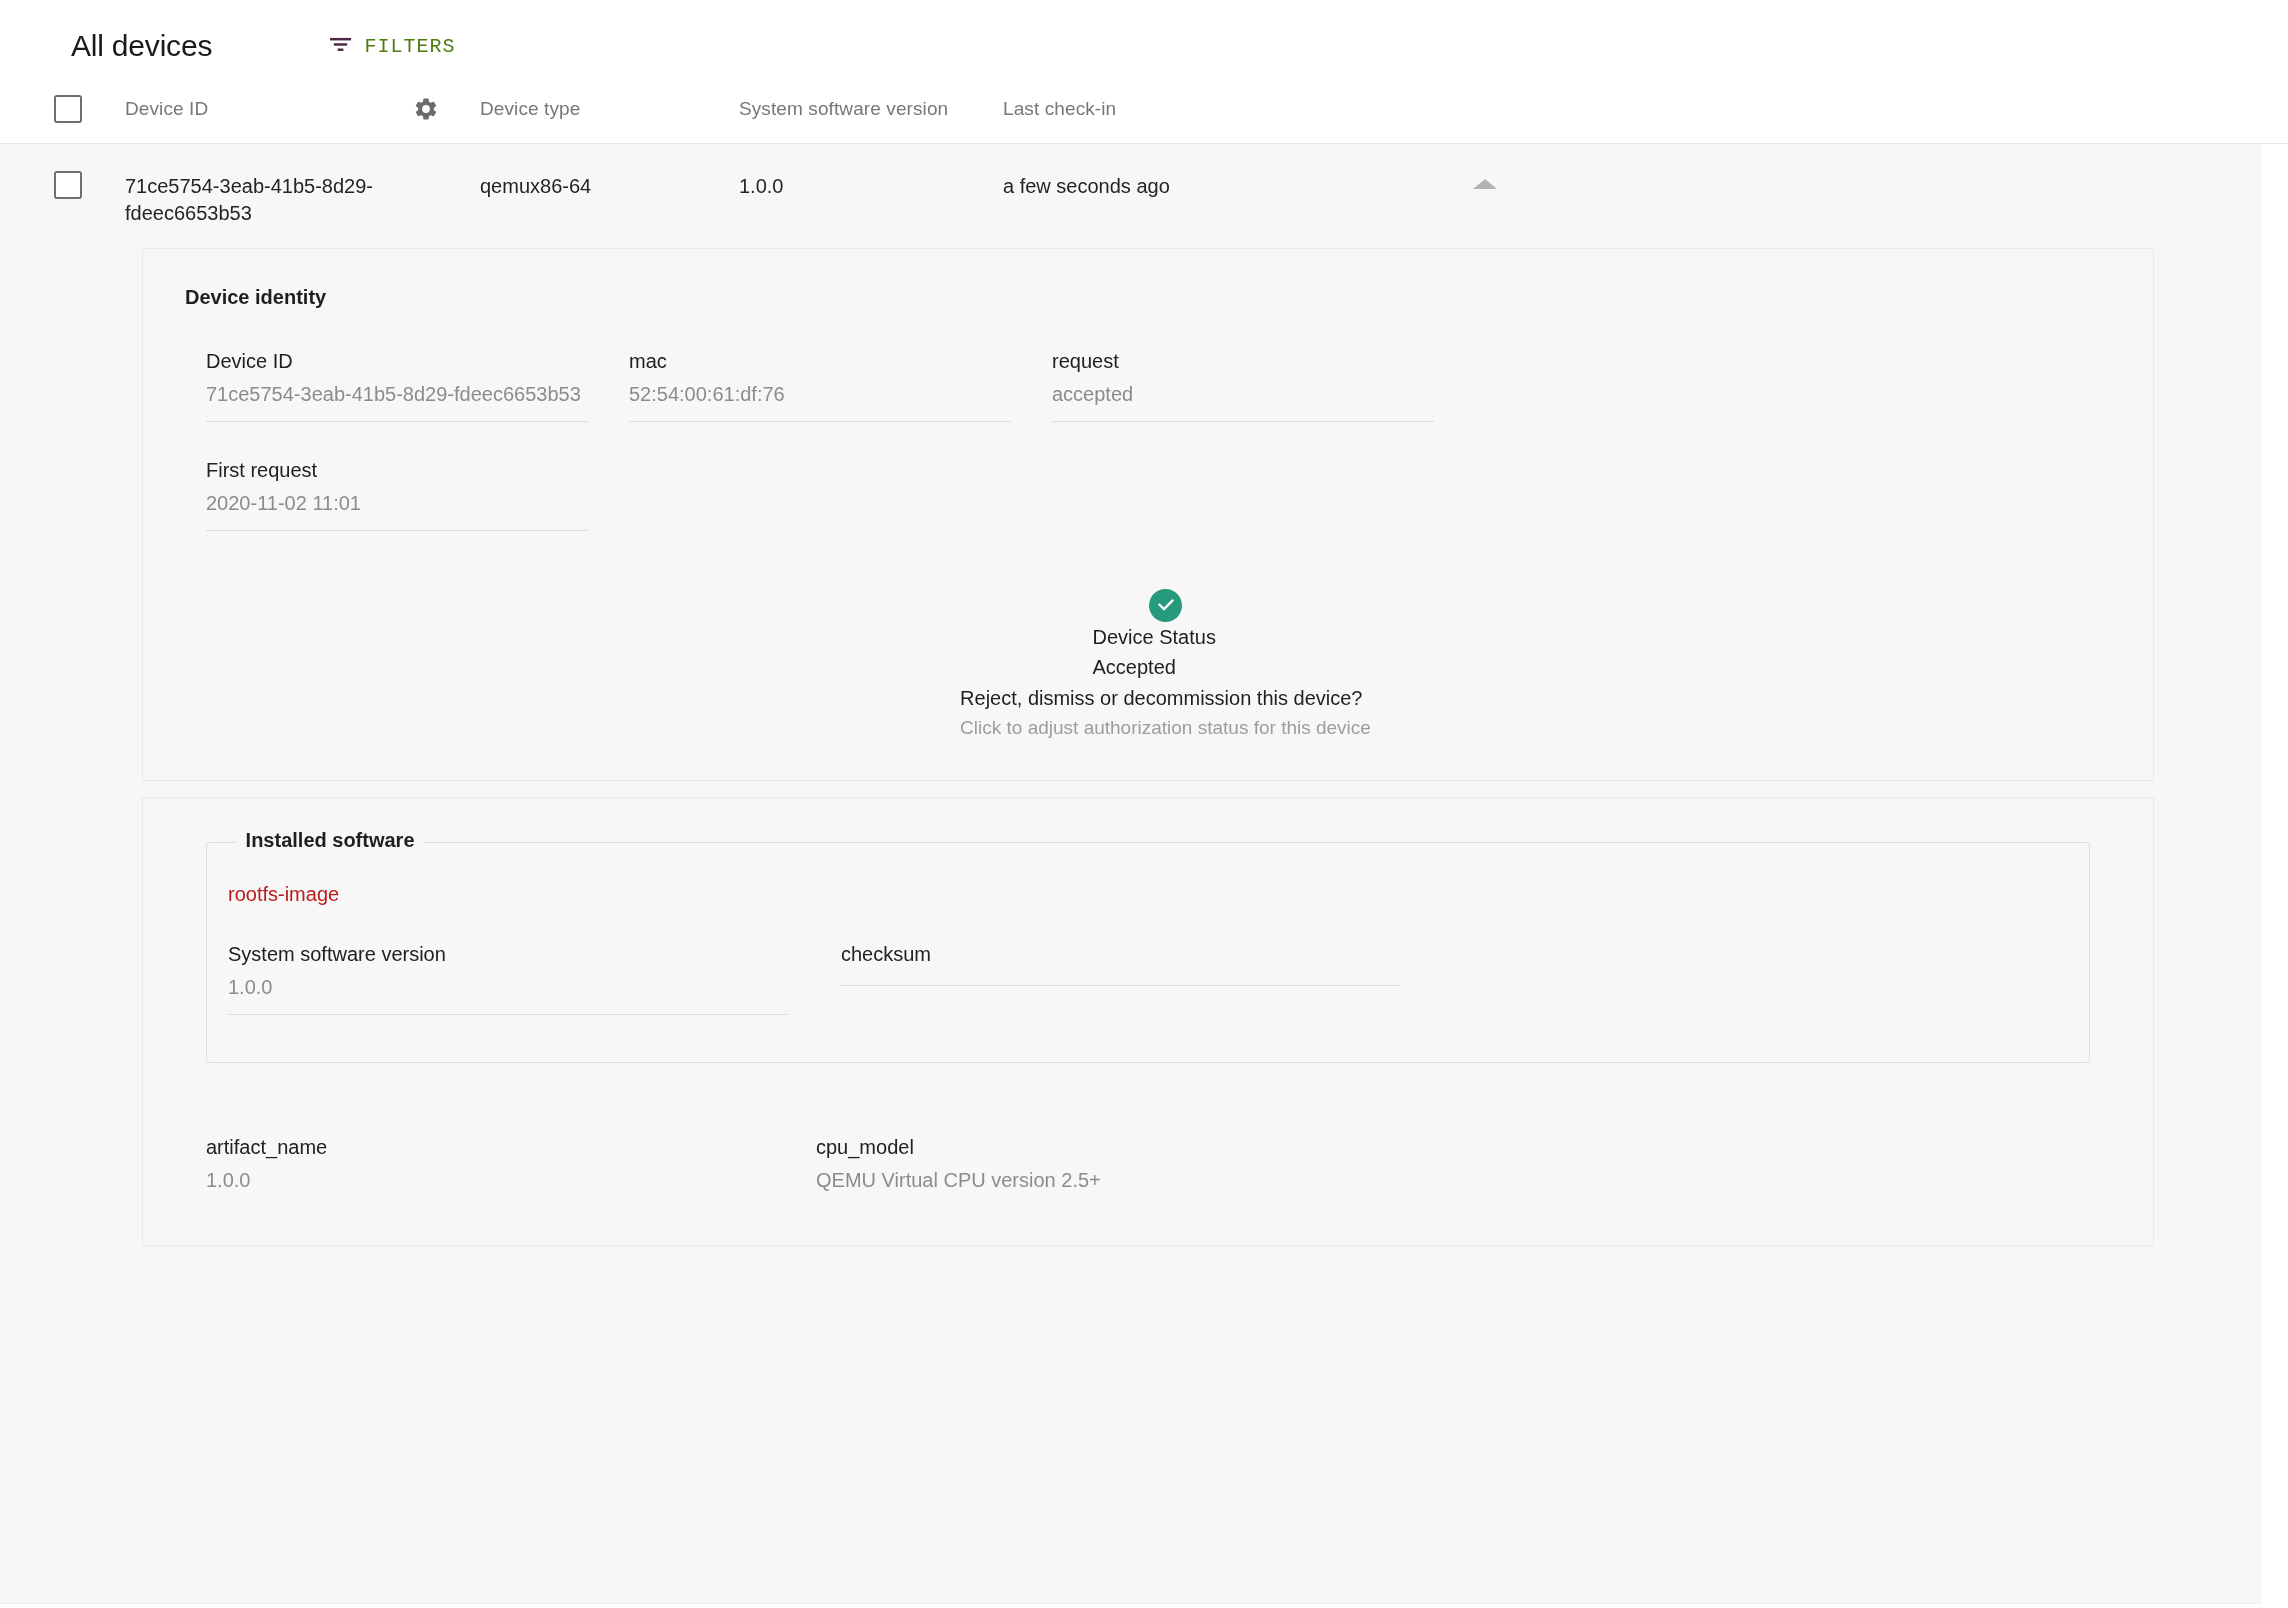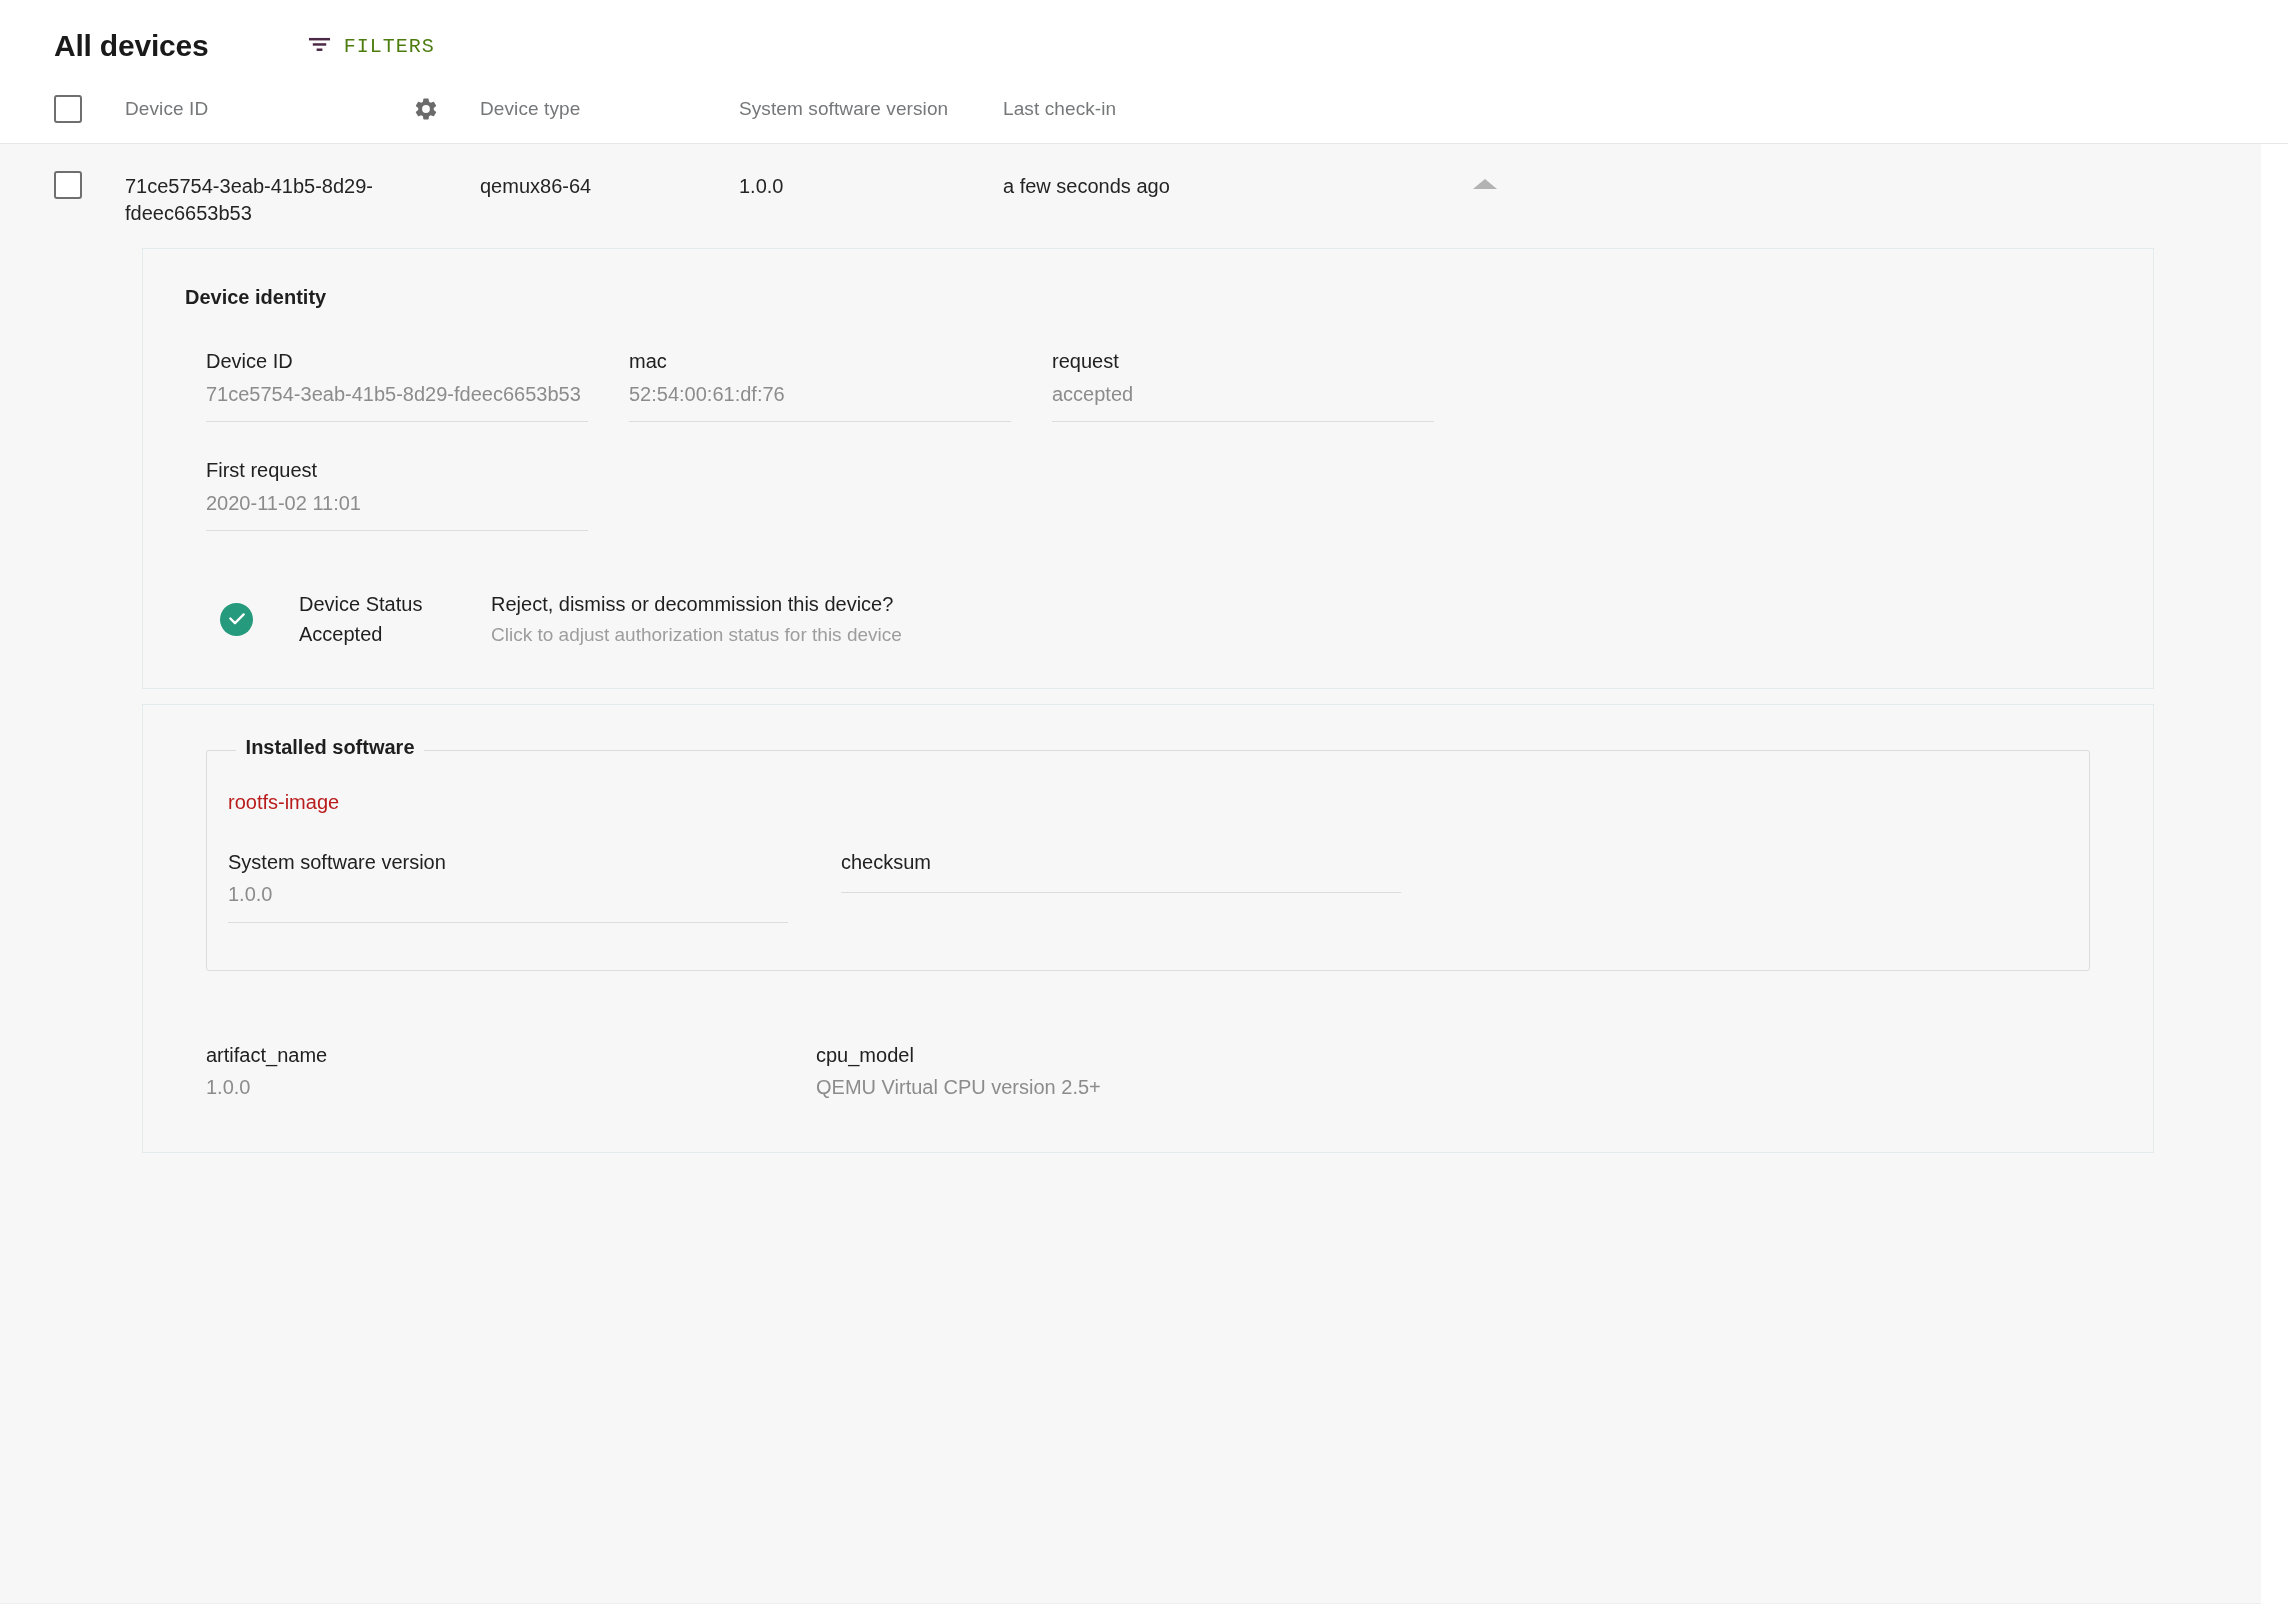--- a/index.html
+++ b/index.html
@@ -14,24 +14,24 @@
 
   
   .page-head {
     display: flex;
     align-items: center;
     padding: 17.3px 0 0 54px;
     height: 75px;
   }
   .page-title {
     font-size: 30px;
-    font-weight: bold;
+    font-weight: normal;
     color: #1a1a1a;
     letter-spacing: -0.2px;
-    margin: 0;
+    margin: 17px;
     line-height: 1;
   }
   .filters-btn {
     display: flex;
     align-items: center;
     gap: 12.5px;
     margin-left: 94px;
     cursor: pointer;
     background: none;
     border: none;
@@ -146,20 +146,21 @@
   .ident-grid .attr { width: 382px; }
   .ident-gap { width: 41px; flex: none; }
   .ident-gap2 { width: 41px; flex: none; }
 
   
   .status-strip {
     display: flex;
     align-items: center;
     margin-top: 25px;
     padding-left: 35px;
+    flex-direction: column;
   }
   .ok-badge {
     width: 33px; height: 33px;
     border-radius: 50%;
     background: #269a7c;
     display: flex; align-items: center; justify-content: center;
     flex: none;
   }
   .status-texts { margin-left: 46px; width: 192px; flex: none;}
   .status-line1 { font-size: 20px; color: #1f1f1f; line-height: 1.52;}

